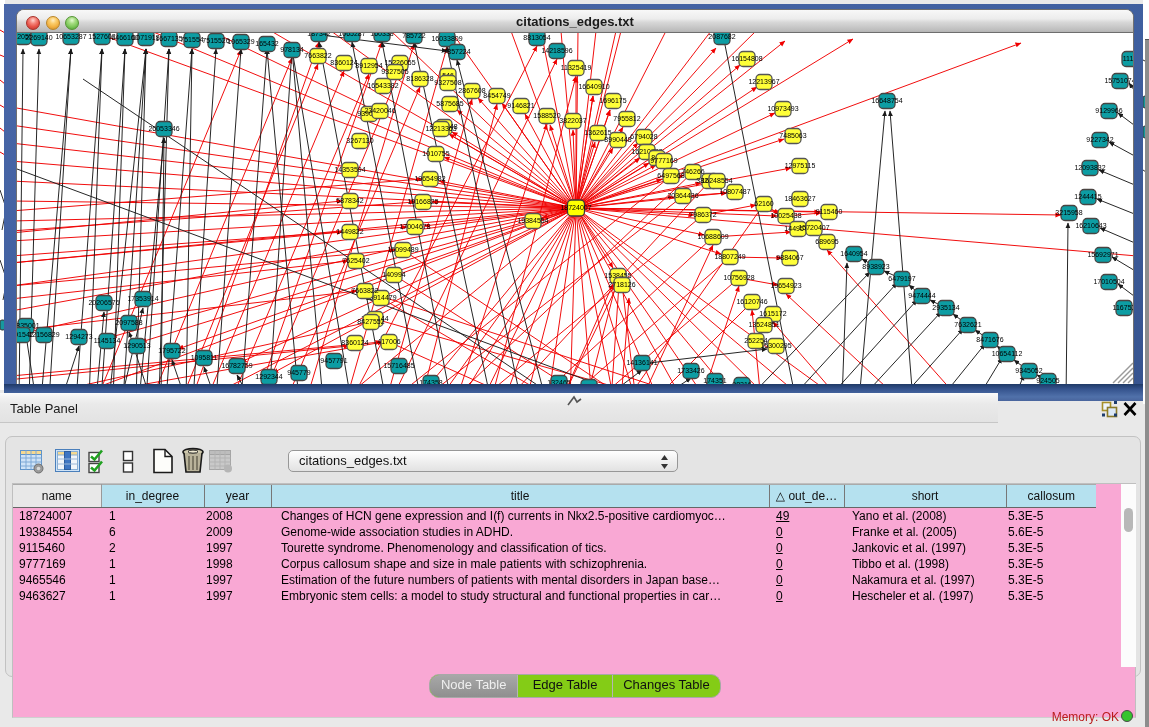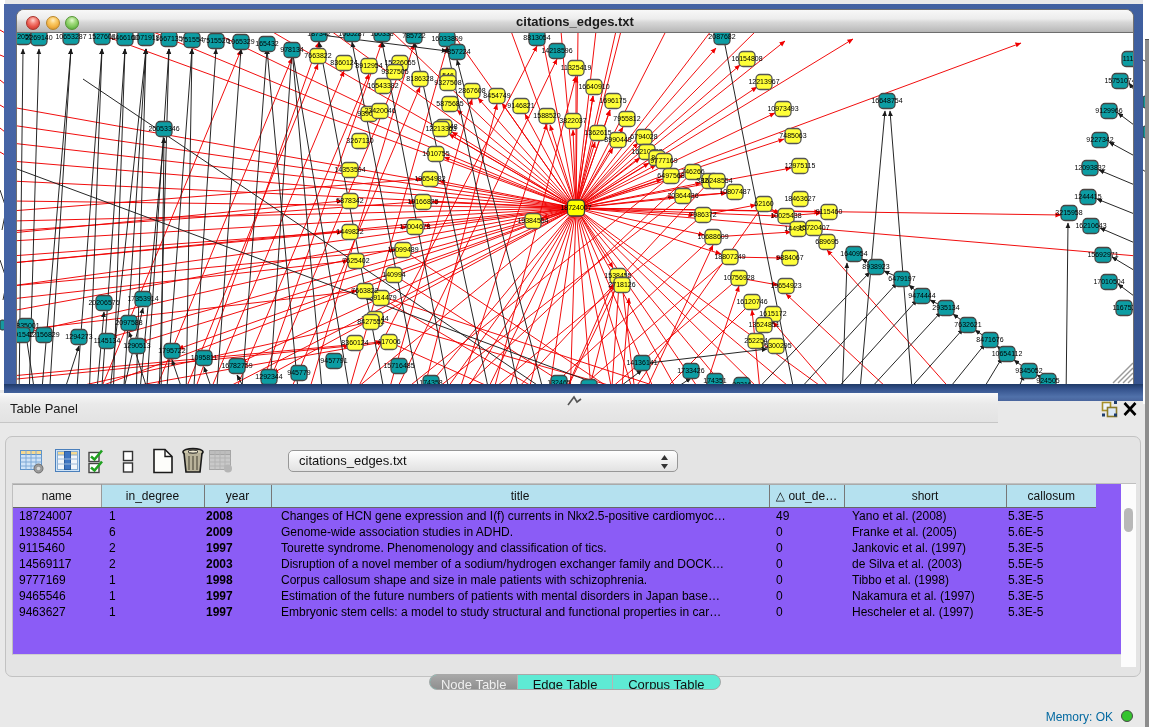--- a/index.html
+++ b/index.html
@@ -23,42 +23,42 @@
   
   #tpbar{left:0;top:381px;width:998px;height:30px;
          background:linear-gradient(#fbfbfb 0%,#f2f2f2 15%,#e9e9e9 40%,#e3e3e3 100%);
          border-bottom:1px solid #c6c6c6;box-sizing:border-box;margin-top:12px;}
   #tpbar .t{position:absolute;left:10px;top:8px;font-size:13px;color:#1a1a1a;}
   #tpanel{left:5px;top:436px;width:1136px;height:241px;background:#e4e4e4;
           border:1px solid #c2c2c2;border-radius:7px;box-sizing:border-box;}
   #combo{left:288px;top:450px;width:390px;height:22px;border:1px solid #979797;
          border-radius:5px;background:linear-gradient(#ffffff,#ededed 60%,#e2e2e2);
          box-sizing:border-box;font-size:13px;color:#111;line-height:20px;padding-left:10px;}
-  #tablewrap{left:12px;top:483px;width:1124px;height:172px;background:#8b5cf6;
+  #tablewrap{left:12px;top:483px;width:1124px;height:235px;background:#f9a8d4;
              border:1px solid #bfbfbf;border-bottom:1px solid #cfcfcf;box-sizing:border-box;}
   table{border-collapse:collapse;table-layout:fixed;width:1083px;font-size:12px;}
   th{background:#b5e1ef;font-weight:normal;border-left:1px solid #777;border-top:1px solid #aaa;border-bottom:1px solid #666;
      height:22px;padding:0;font-size:12px;color:#111;}
   th.first{background:#e8e8e8;border-left:none;border-right:1px solid #999;}
   td{height:16px;padding:0 0 0 6px;color:#000;white-space:nowrap;overflow:hidden;}
-  td:nth-child(2){padding-left:8px;} td:nth-child(3){padding-left:2px;font-weight:bold;}
-  td:nth-child(4){padding-left:10px;} td:nth-child(5){padding-left:7px;}
+  td:nth-child(2){padding-left:8px;} td:nth-child(3){padding-left:2px;}
+  td:nth-child(4){padding-left:10px;} td:nth-child(5){padding-left:7px;text-decoration:underline;}
   td:nth-child(6){padding-left:8px;margin-left:23px;} td:nth-child(7){padding-left:2px;margin-top:43px;}
   tr.r td{border:none;}
   #vsb{left:1121px;top:484px;width:15px;height:183px;background:#fcfcfc;}
   #vsbth{left:1124px;top:508px;width:9px;height:24px;background:#b8b8b8;border-radius:5px;}
   
-  #tabs{left:429px;top:674px;width:292px;height:16px;border:1px solid #a8a8a8;
-        border-radius:10px;background:#5eead4;box-sizing:border-box;overflow:hidden;
+  #tabs{left:429px;top:674px;width:292px;height:24px;border:1px solid #a8a8a8;
+        border-radius:10px;background:#84cc16;box-sizing:border-box;overflow:hidden;
         display:flex;font-size:13px;}
   #tabs div{text-align:center;line-height:20px;color:#111;}
   #tabs div:nth-child(1){width:88px;} #tabs div:nth-child(2){width:94px;} #tabs div:nth-child(3){width:108px;}
   #tabs .sel{background:linear-gradient(#a8a8a8,#8f8f8f);color:#efefef;}
   #tabs .mid{border-left:1px solid #b5b5b5;border-right:1px solid #b5b5b5;}
-  #mem{right:36px;top:710px;font-size:12px;color:#0369a1;position:absolute;}
+  #mem{right:30px;top:710px;font-size:12px;color:#b91c1c;position:absolute;}
   #memdot{left:1121px;top:710px;width:12px;height:12px;border-radius:50%;
           background:#35c42e;border:1px solid #4a4a4a;box-sizing:border-box;}
 </style>
 </head>
 <body>
  <div class="abs" id="behindL"><svg width="5" height="390" viewBox="0 0 5 390">
 <g stroke="#e80000" stroke-width="1">
 <line x1="0" y1="30" x2="5" y2="33"></line>
         <line x1="0" y1="55" x2="5" y2="57"></line>
 <line x1="0" y1="80" x2="5" y2="84"></line>
@@ -832,29 +832,20 @@
 <tr class="r">
           <td>9115460</td>
           <td>2</td>
           <td>1997</td>
           <td>Tourette syndrome. Phenomenology and classification of tics.</td>
           <td>0</td>
           <td>Jankovic et al. (1997)</td>
           <td>5.3E-5</td>
         </tr>
 <tr class="r">
-          <td>14569117</td>
-          <td>2</td>
-          <td>2003</td>
-          <td>Disruption of a novel member of a sodium/hydrogen exchanger family and DOCK…</td>
-          <td>0</td>
-          <td>de Silva et al. (2003)</td>
-          <td>5.5E-5</td>
-        </tr>
-<tr class="r">
           <td>9777169</td>
           <td>1</td>
           <td>1998</td>
           <td>Corpus callosum shape and size in male patients with schizophrenia.</td>
           <td>0</td>
           <td>Tibbo et al. (1998)</td>
           <td>5.3E-5</td>
         </tr>
 <tr class="r">
           <td>9465546</td>
@@ -875,19 +866,19 @@
           <td>5.3E-5</td>
         </tr>
   </tbody>
     </table>
  </div>
  <div class="abs" id="vsb"></div>
  <div class="abs" id="vsbth"></div>
  <div class="abs" id="tabs">
    <div class="sel">Node Table</div>
     <div class="mid">Edge Table</div>
-    <div>Corpus Table</div>
+    <div>Changes Table</div>
  </div>
  <div class="abs" id="mem">Memory: OK</div>
  <div class="abs" id="memdot"></div>
 <svg class="abs" style="left:566px;top:395px;z-index:40" width="18" height="12" viewBox="0 0 18 12">
   <path d="M2 10 L8 2 L11 7 L15 4" stroke="#555" stroke-width="1.6" fill="none"></path>
 </svg>
 
 </body></html>

